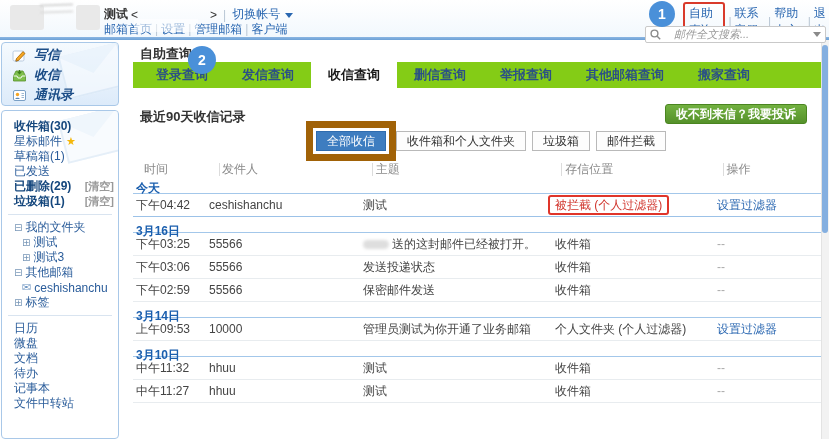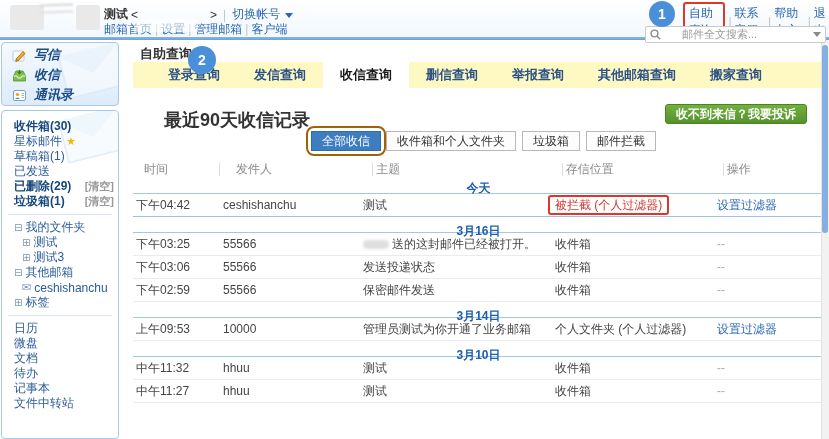--- a/index.html
+++ b/index.html
@@ -31,21 +31,21 @@
                 border-top:5px solid #2a67b1; margin-left:2px; position:relative; top:3px; }
   #quick-links { position:absolute; left:683px; top:4px; display:flex; align-items:center; }
   .red-ring-top { border:2px solid #d93a2b; border-radius:3px; padding:1px 4px; margin:-2px 0; }
   .num-badge { position:absolute; width:26px; height:26px; border-radius:50%;
                background:#4a90d9; color:#fff; font-size:14px; font-weight:bold;
                display:flex; align-items:center; justify-content:center; z-index:30; }
   #badge1 { left:649px; top:1px; }
   #search-box { position:absolute; left:645px; top:26px; width:181px; height:17px; z-index:20;
                 background:#fff; border:1px solid #c9c9c9; border-radius:2px;
                 display:flex; align-items:center; padding:0 4px; }
-  #search-box .ph { color:#9a9a9a; font-size:11px; margin-left:21px; }
+  #search-box .ph { color:#9a9a9a; font-size:11px; margin-left:13px;font-style:italic; }
   #search-caret { margin-left:auto; width:0; height:0; border:4px solid transparent;
                   border-top:5px solid #8a8a8a; position:relative; top:2px; }
 
   
   .side-box { position:absolute; left:1px; width:118px; border:1px solid #a9c8e8;
               border-radius:4px; overflow:hidden; }
   #compose-box { top:42px; height:64px; background:linear-gradient(#f5fafe,#ddebfa);font-style:italic; }
   #folders-box { top:110px; height:329px; background:#fff; }
   .compose-item { display:flex; align-items:center; gap:7px; height:20px; padding-left:10px;
                   font-weight:bold; font-size:13px; color:#1c4d87; cursor:pointer; position:relative; z-index:2; }
@@ -64,48 +64,48 @@
   .watermark { position:absolute; right:-6px; top:6px; width:62px; height:44px;
                border:2px solid #dcead9; border-color:#dbe8f6; opacity:.7;
                transform:rotate(-14deg); z-index:1; background:#f6fafe; }
   .watermark::before { content:""; position:absolute; left:-2px; top:-2px; width:0; height:0;
                        border:31px solid transparent; border-top:24px solid #e9f2fb; }
 
   
   #main { position:absolute; left:133px; top:40px; width:688px; height:399px; background:#fff; }
   #page-title { position:absolute; left:7px; top:5px; font-size:13px; font-weight:bold; color:#333; }
   #tabbar { position:absolute; left:0; top:22px; width:688px; height:26px;
-            background:#fef9c3; display:flex; padding-left:18px; }
+            background:#84cc16; display:flex; padding-left:6px; }
   .tab { padding:0 17px; line-height:26px; font-size:13px; font-weight:bold;
          color:#2b5185; cursor:pointer; }
   .tab.active { background:#fff; color:#1a1a1a; }
   #badge2 { left:188px; top:46px; width:28px; height:28px; }
-  #section-title { position:absolute; left:7px; top:68px; font-size:18px; font-weight:bold;margin-left:24px; }
+  #section-title { position:absolute; left:7px; top:68px; font-size:13px; font-weight:bold; }
   #complain-btn { position:absolute; right:14px; top:64px; height:20px; padding:0 10px;
                   background:linear-gradient(#72b140,#55912a); border:1px solid #4a8520;
                   border-radius:3px; color:#fff; font-weight:bold; font-size:12px;
                   line-height:18px; cursor:pointer; }
   #filterbar { position:absolute; left:179px; top:90px; display:flex; align-items:center; gap:6px; height:22px; }
   .filter-btn { height:20px; line-height:18px; padding:0 10px; background:#fdfdfd;
                 border:1px solid #b9b9b9; color:#333; font-size:12px; cursor:pointer; }
   .filter-btn.active { background:#3e7dc0; border-color:#2f6cae; color:#fff; }
-  .annot-ring { display:inline-flex; border:2px solid #a16207; border-radius:8px;
+  .annot-ring { display:inline-flex; border:7px solid #a16207; border-radius:0;
                 padding:3px; margin:-6px; }
 
   
   #table { position:absolute; left:0; top:120px; width:688px; }
   .trow { display:flex; }
-  .c1{width:74px; padding-left:3px;} .c2{width:153px; padding-left:16px;}
+  .c1{width:74px; padding-left:3px;} .c2{width:153px; padding-left:2px;}
   .c3{width:192px; padding-left:3px;} .c4{width:162px; padding-left:3px;}
   .c5{width:104px; padding-left:3px;}
   #thead { height:18px; align-items:center; color:#8a8a8a; }
   #thead > div { border-left:1px solid #dcdcdc; height:13px; line-height:13px;margin-left:8px; }
   #thead > div.c1 { border-left:none; }
   .date-row { height:16px; line-height:16px; padding:6px 0 0 3px; font-weight:bold;
-              color:#1b5fae; border-bottom:1px solid #a3c7ea;text-align:center; }
+              color:#1b5fae; border-bottom:1px solid #a3c7ea; }
   .date-row.first { padding-top:2px; }
   .drow { height:23px; line-height:22px; border-bottom:1px solid #e8ecef; color:#444;
           white-space:nowrap; }
   .drow.hl { border-bottom-color:#9cc2e8; }
   .drow .op-link { color:#2a67b1; cursor:pointer; }
   .drow .op-dash { color:#aaa; }
   .loc-alert { color:#d0342c; }
   .red-ring { border:2px solid #e0352a; border-radius:3px; padding:1px 5px; margin-left:-7px; }
   .redact-blob { display:inline-block; width:26px; height:9px; background:#dedede;
                  border-radius:5px; filter:blur(1.5px); margin-right:3px; vertical-align:middle; }

